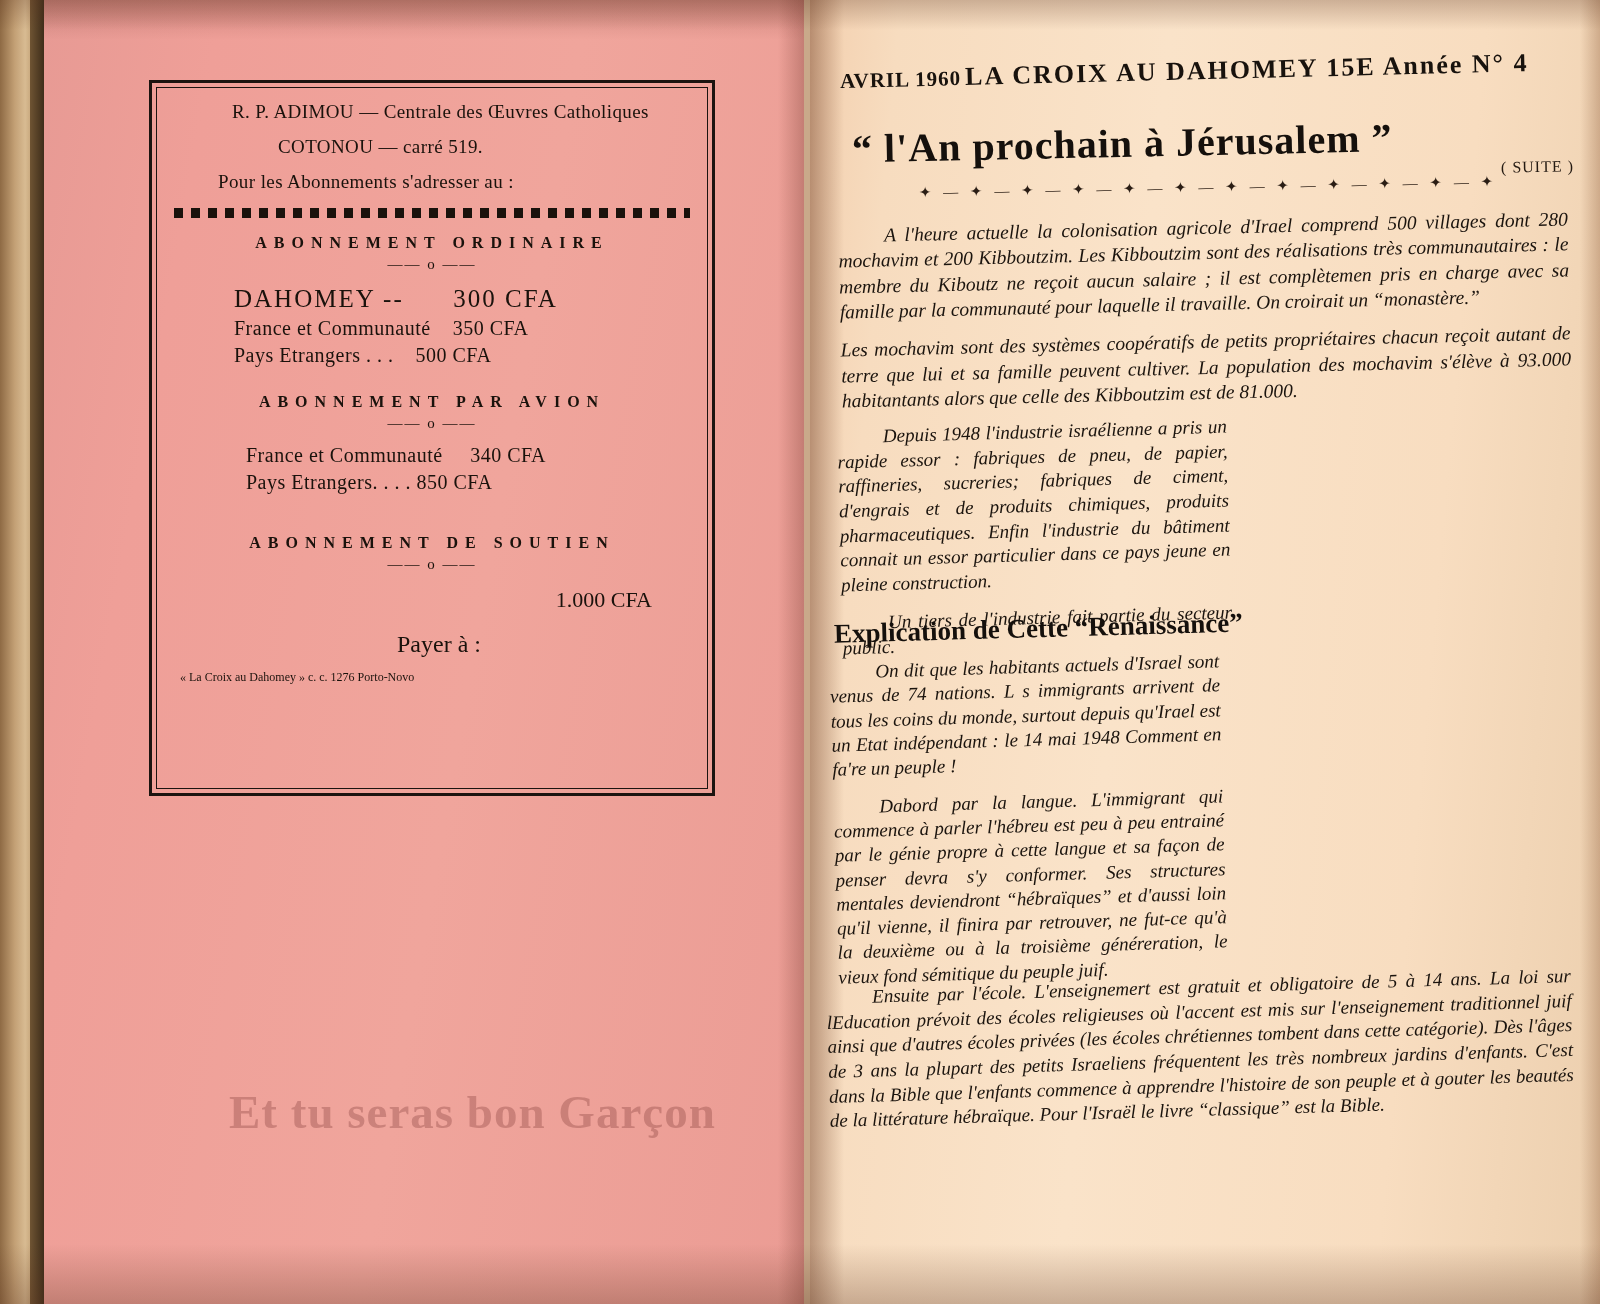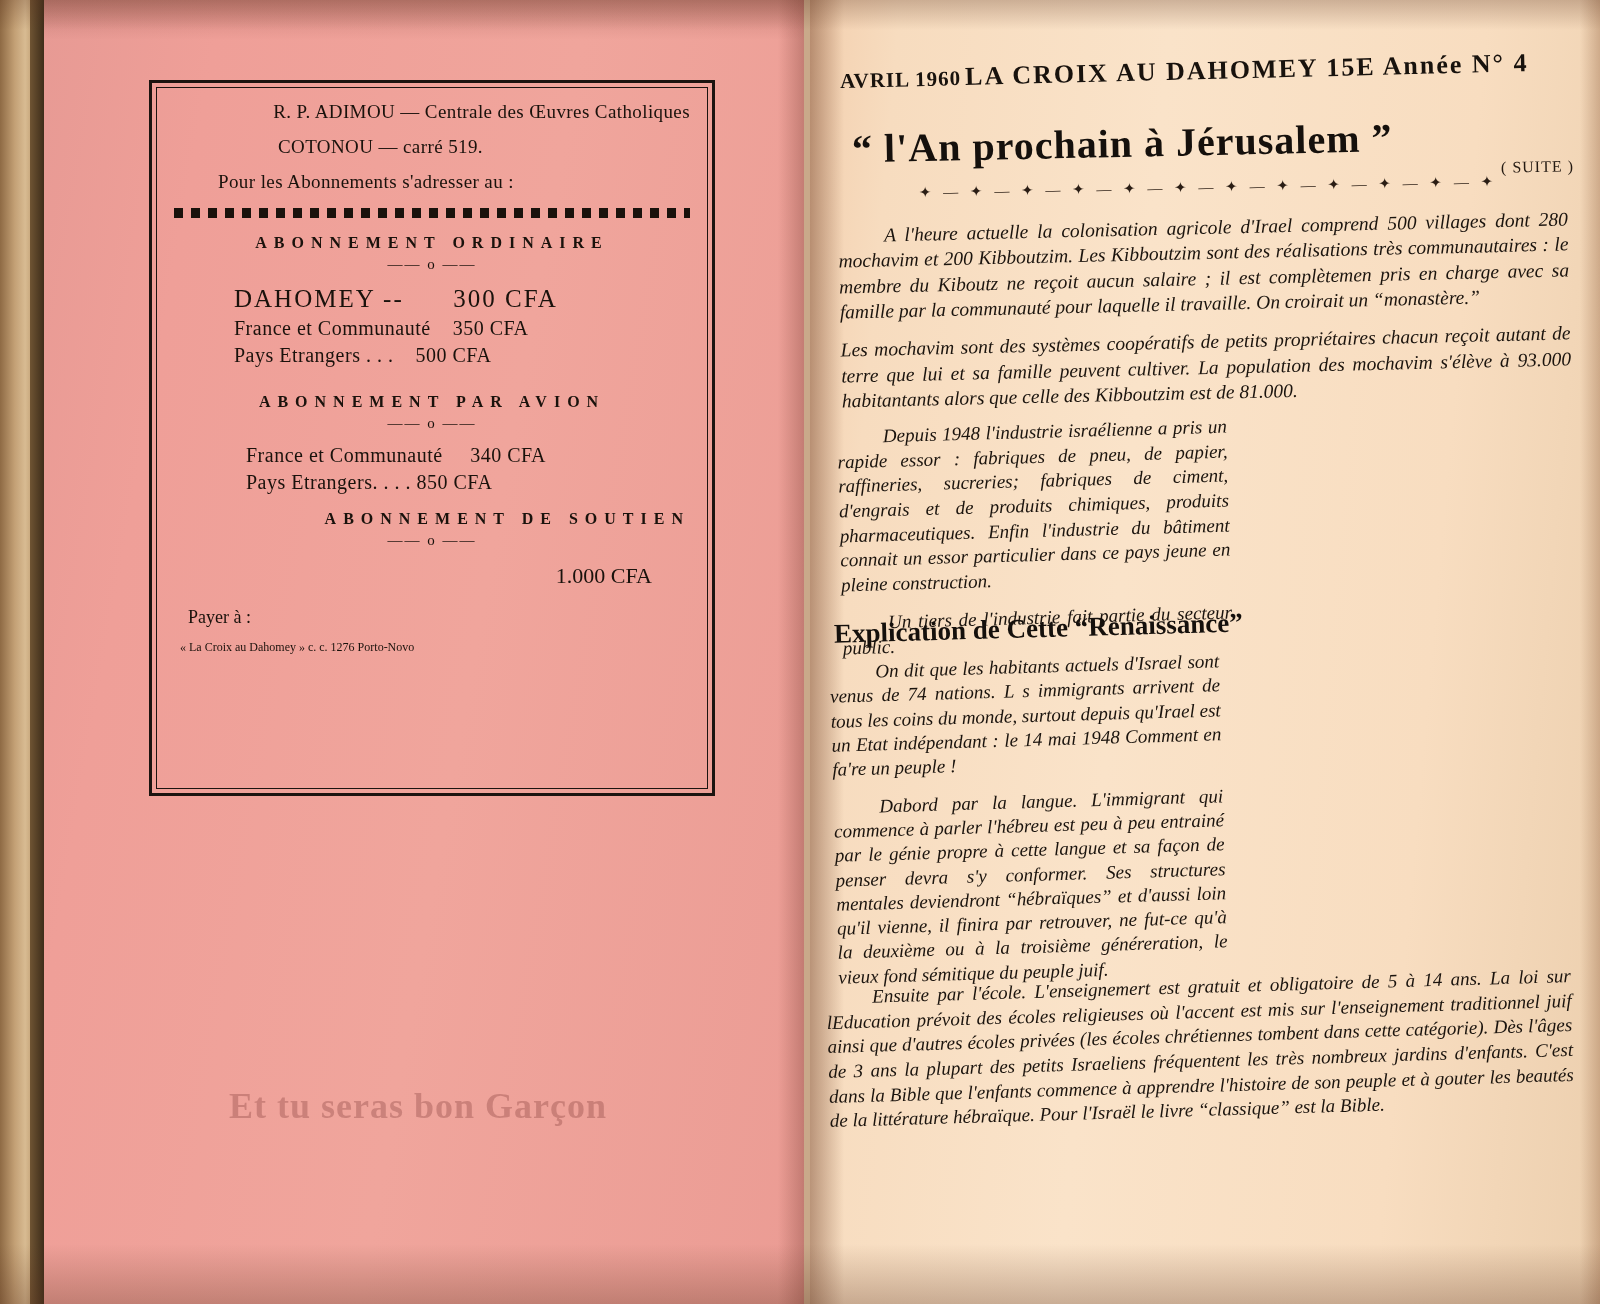--- a/index.html
+++ b/index.html
@@ -34,44 +34,44 @@
     background:linear-gradient(270deg,rgba(140,90,55,.35),rgba(140,90,55,0));}
 
   
   .sub-box{position:absolute;left:105px;top:80px;width:560px;height:710px;
     border:3px solid #1c1410;padding:0;}
   .sub-box-inner{position:absolute;left:4px;top:4px;right:4px;bottom:4px;border:1px solid #1c1410;}
   .sub-content{position:relative;padding:18px 22px;color:#1a120c;}
 
   .ln{margin:0 0 13px 0;font-size:19px;letter-spacing:.4px;}
   .ln.i1{padding-left:44px;}
-  .ln.i2{padding-left:58px;text-align:right;}
+  .ln.i2{padding-left:58px;}
   .ln.i3{padding-left:104px;}
   .ln.i0{padding-left:6px;}
 
   .dotrule{margin:12px 0 16px 0;height:12px;
     background-image:repeating-linear-gradient(90deg,#1a120c 0 9px,transparent 9px 17px);
     background-size:17px 11px;background-repeat:repeat-x;background-position:0 2px;}
 
   .hdr{text-align:center;font-size:16px;font-weight:bold;letter-spacing:7px;margin:10px 0 4px;}
   .sep{text-align:center;font-size:15px;letter-spacing:2px;margin:2px 0 12px;color:#1a120c;}
 
   .rate{font-size:20px;letter-spacing:.5px;margin:0 0 4px 0;}
   .rate.big{font-size:25px;letter-spacing:2px;}
   .rate-wrap{padding-left:60px;}
   .rate-wrap2{padding-left:72px;}
 
   .soutien-amt{text-align:right;padding-right:38px;font-size:22px;margin:14px 0 18px;}
-  .payer{font-size:18px;padding-left:14px;margin:6px 0 12px;}
+  .payer{font-size:24px;padding-left:14px;margin:6px 0 12px;text-align:center;}
   .ccp{font-size:12px;padding-left:6px;}
 
   
   .bleed{position:absolute;color:rgba(120,50,45,.30);font-weight:bold;
     font-family:"Liberation Serif",serif;}
-  .bleed.b1{left:185px;top:1085px;font-size:36px;letter-spacing:1px;}
+  .bleed.b1{left:185px;top:1085px;font-size:47px;letter-spacing:1px;}
 
   
   .masthead{position:absolute;left:30px;top:56px;width:740px;
     transform:rotate(-1.4deg);color:#18120d;white-space:nowrap;}
   .mh-date{font-size:21px;font-weight:bold;letter-spacing:1px;}
   .mh-title{font-size:26px;font-weight:bold;letter-spacing:2px;}
 
   .art-title{position:absolute;left:42px;top:118px;width:720px;transform:rotate(-1.2deg);
     color:#15100c;font-size:40px;font-weight:bold;letter-spacing:1px;white-space:nowrap;}
   .suite{position:absolute;right:26px;top:158px;font-size:16px;letter-spacing:1px;
@@ -154,21 +154,21 @@
             &nbsp;&nbsp;&nbsp;
             <span>340 CFA</span>
           </p>
           <p class="rate">
             <span>Pays Etrangers.</span>
             <span>. . .</span>
             <span>850 CFA</span>
           </p>
         </div>
 
-        <div class="hdr" style="margin-top:16px;text-align:right;">ABONNEMENT DE SOUTIEN</div>
+        <div class="hdr" style="margin-top:40px;">ABONNEMENT DE SOUTIEN</div>
         <div class="sep">—— o ——</div>
 
         <div class="soutien-amt">1.000 CFA</div>
 
         <div class="payer">Payer à :</div>
         <div class="ccp">« La Croix au Dahomey » c. c. 1276 Porto-Novo</div>
 
       </div>
     </div>
   </div>

